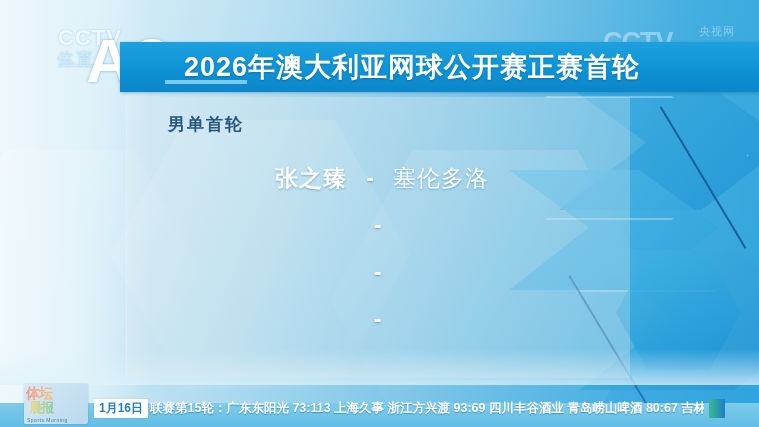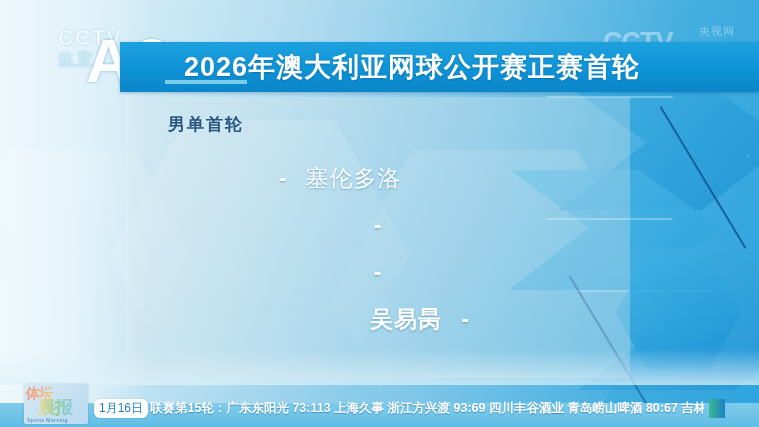--- a/index.html
+++ b/index.html
@@ -202,33 +202,33 @@
     box-shadow:0 0 2px rgba(0,0,0,.2);
   }
   .tl-row1{
     position:absolute;left:2px;top:1px;right:2px;height:17px;
     font-size:14px;font-weight:bold;letter-spacing:-1px;line-height:17px;
     background:linear-gradient(90deg,#e8462a 0%,#f0921f 38%,#3fae46 72%,#1f8f3f 100%);
     -webkit-background-clip:text;background-clip:text;color:transparent;
     text-shadow:0 0 1px rgba(255,255,255,.5);
   }
   .tl-row2{
-    position:absolute;left:14px;top:15px;right:2px;height:17px;
-    font-size:18px;font-weight:bold;letter-spacing:-1px;line-height:17px;
+    position:absolute;left:5px;top:15px;right:2px;height:17px;
+    font-size:13px;font-weight:bold;letter-spacing:-1px;line-height:17px;
     background:linear-gradient(90deg,#f0b91c 0%,#37a84b 40%,#2aa0dd 75%,#1c6fc0 100%);
     -webkit-background-clip:text;background-clip:text;color:transparent;
     text-shadow:0 0 1px rgba(255,255,255,.5);
   }
   .tl-row3{
     position:absolute;left:3px;bottom:1px;font-size:5px;color:#2f7fb5;letter-spacing:.5px;
   }
   .ticker-date{
     position:absolute;left:94px;bottom:9px;height:19px;padding:0 5px;
-    background:#ffffff;color:#1f7fc0;font-size:12px;font-weight:normal;
-    line-height:19px;border-radius:6px;
+    background:#ffffff;color:#1f7fc0;font-size:12px;font-weight:bold;
+    line-height:19px;border-radius:1px;
     box-shadow:0 0 2px rgba(0,0,0,.15);
   }
   .ticker-text{
     position:absolute;left:150px;bottom:9px;right:55px;height:19px;overflow:hidden;
     color:#ffffff;font-size:12.5px;font-weight:bold;line-height:19px;
     white-space:nowrap;
     text-shadow:0 1px 1px rgba(20,90,140,.5);
   }
   .ticker-end{
     position:absolute;right:34px;bottom:9px;width:16px;height:19px;
@@ -273,31 +273,31 @@
   <div class="title-bar">
     <div class="title-underline"></div>
     <div class="title-text">2026年澳大利亚网球公开赛正赛首轮</div>
   </div>
 
   <div class="panel"></div>
   <div class="panel-title">男单首轮</div>
 
   <div class="match-list">
     <div class="match-row">
+      <span class="mr-left">张之臻</span>
       <span class="mr-dash">-</span>
       <span class="mr-right">塞伦多洛</span>
     </div>
     <div class="match-row">
       <span class="mr-dash">-</span>
     </div>
     <div class="match-row">
       <span class="mr-dash">-</span>
     </div>
     <div class="match-row">
-      <span class="mr-left">吴易昺</span>
       <span class="mr-dash">-</span>
     </div>
   </div>
 
 
   <div class="ticker">
     <div class="ticker-logo">
       <div class="tl-row1">体坛</div>
       <div class="tl-row2">晨报</div>
       <div class="tl-row3">Sports Morning</div>

